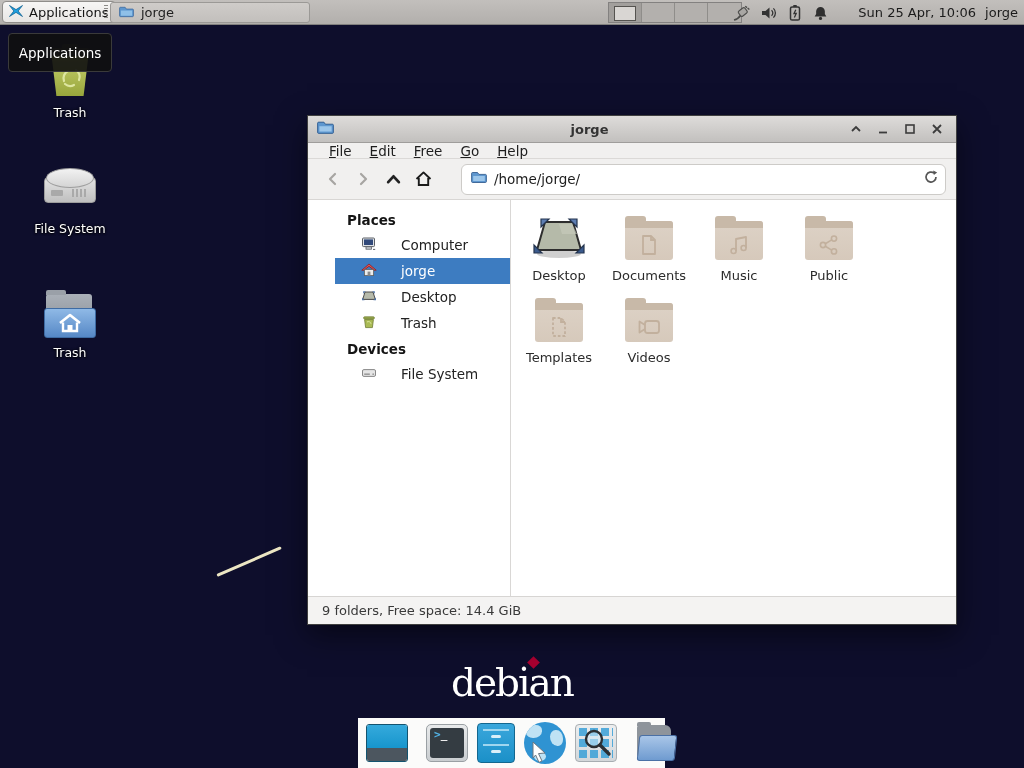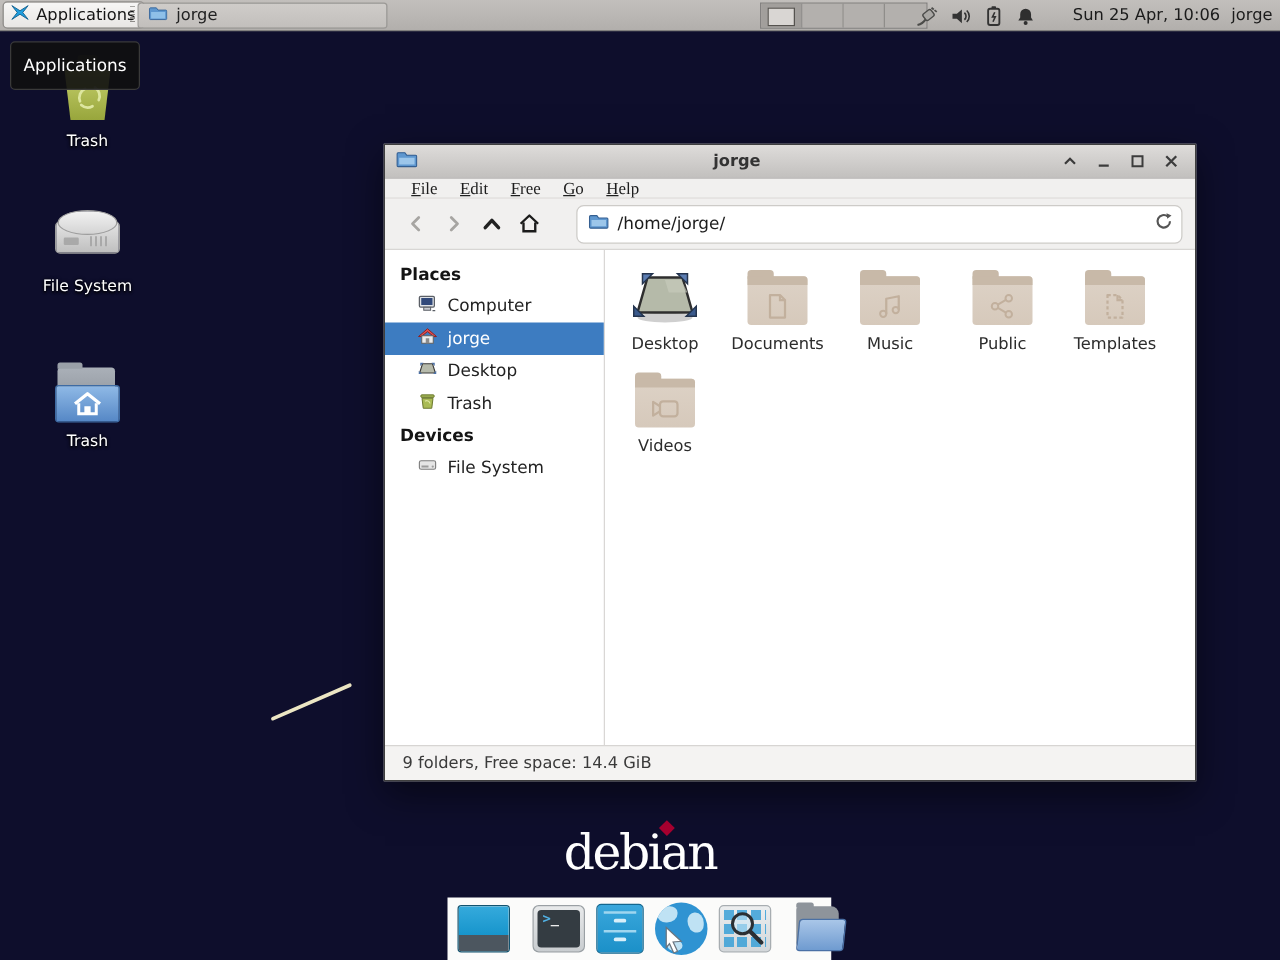--- a/index.html
+++ b/index.html
@@ -77,33 +77,33 @@
 
   
   .window { position:absolute; left:307px; top:115px; width:650px; height:510px;
             background:#fff; border:1px solid #3f3f3f; box-shadow:0 10px 28px rgba(0,0,0,.5);
             display:flex; flex-direction:column; z-index:20; }
   .titlebar { height:27px; background:linear-gradient(#dedcda,#c2c0be); border-bottom:1px solid #9f9d9b;
               display:flex; align-items:center; padding:0 9px; gap:6px; }
   .titlebar .wtitle { flex:1; text-align:center; font-weight:bold; font-size:13px; color:#333; }
   .winbtn { width:21px; height:21px; display:flex; align-items:center; justify-content:center; }
   .menubar { height:16px; background:#f1f0ef; border-bottom:1px solid #dbd9d7;
-             display:flex; align-items:center; padding-left:12px;font-family:Liberation Serif, serif; }
+             display:flex; align-items:center; padding-left:12px; }
   .menu-item { padding:3px 9px; font-size:13.5px; color:#1d1d1d; display:inline-block; }
   .menu-item::first-letter { text-decoration:underline; }
   .toolbar { height:41px; background:#f1f0ef; border-bottom:1px solid #d8d6d4;
              display:flex; align-items:center; padding:0 10px; }
   .navbtn { width:30px; height:30px; display:flex; align-items:center; justify-content:center; border-radius:4px; }
   .pathbar { flex:1; height:31px; margin-left:23px; background:#fff; border:1px solid #cdcbc8;
              border-radius:6px; display:flex; align-items:center; padding:0 6px 0 9px; gap:7px; }
   .pathbar .ptxt { flex:1; font-size:13.5px; color:#1c1c1c; }
-  .wbody { flex:1; display:flex; min-height:0; }
+  .wbody { flex:1; display:flex; min-height:0;margin-left:27px; }
   .sidebar { width:176px; background:#fff; border-right:1px solid #d9d7d5; padding-top:7px; }
   .side-header { font-weight:bold; font-size:13.5px; color:#141414; padding:5px 12px 4px; }
-  .side-item { height:26px; display:flex; align-items:center; gap:8px; padding-left:26px;
+  .side-item { height:26px; display:flex; align-items:center; gap:24px; padding-left:26px;
                font-size:13.5px; color:#222; }
   .side-item.selected { background:#3d7cc1; color:#fff; }
   .files { flex:1; padding:14px 0 0 3px; display:flex; flex-wrap:wrap; align-content:flex-start; }
   .file-item { width:90px; display:flex; flex-direction:column; align-items:center; margin-bottom:13px; }
   .file-item .flbl { margin-top:8px; font-size:13px; color:#2c2c2c; }
   .folder { position:relative; width:48px; height:39px; margin-top:7px;
             background:linear-gradient(#ddd2c6,#d6c9bb); border-radius:3px; }
   .folder::before { content:""; position:absolute; top:-5px; left:0; width:21px; height:7px;
             background:#c8b9a8; border-radius:3px 3px 0 0; }
   .folder::after { content:""; position:absolute; top:0; left:0; right:0; height:7px;

